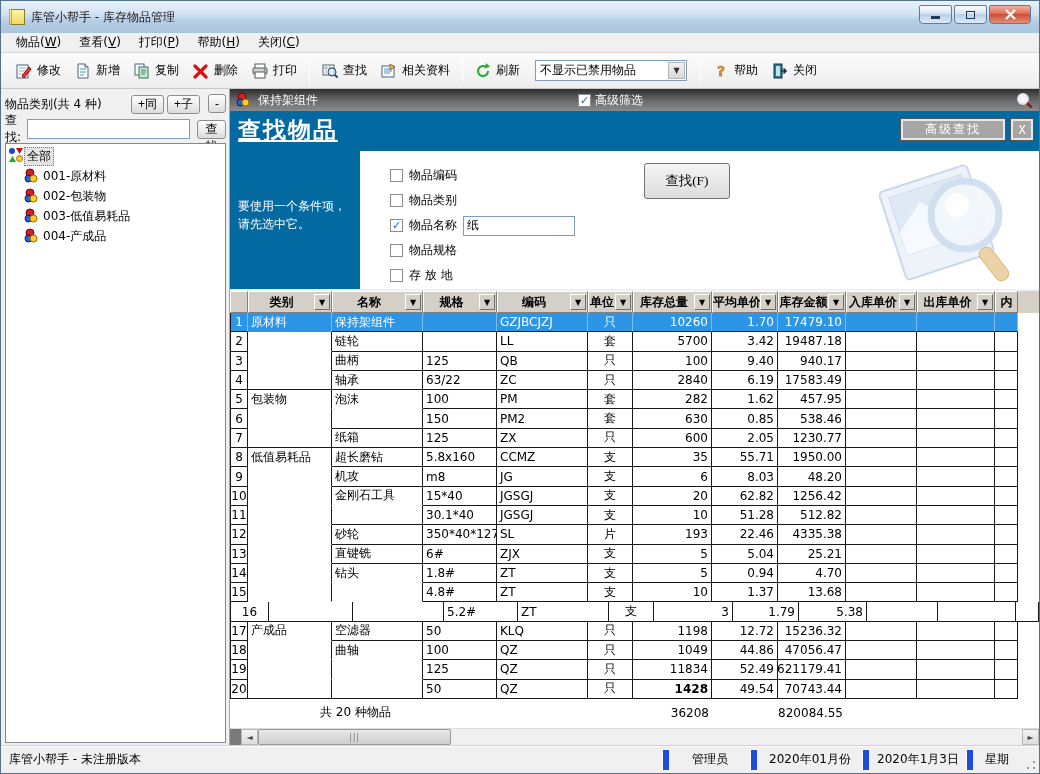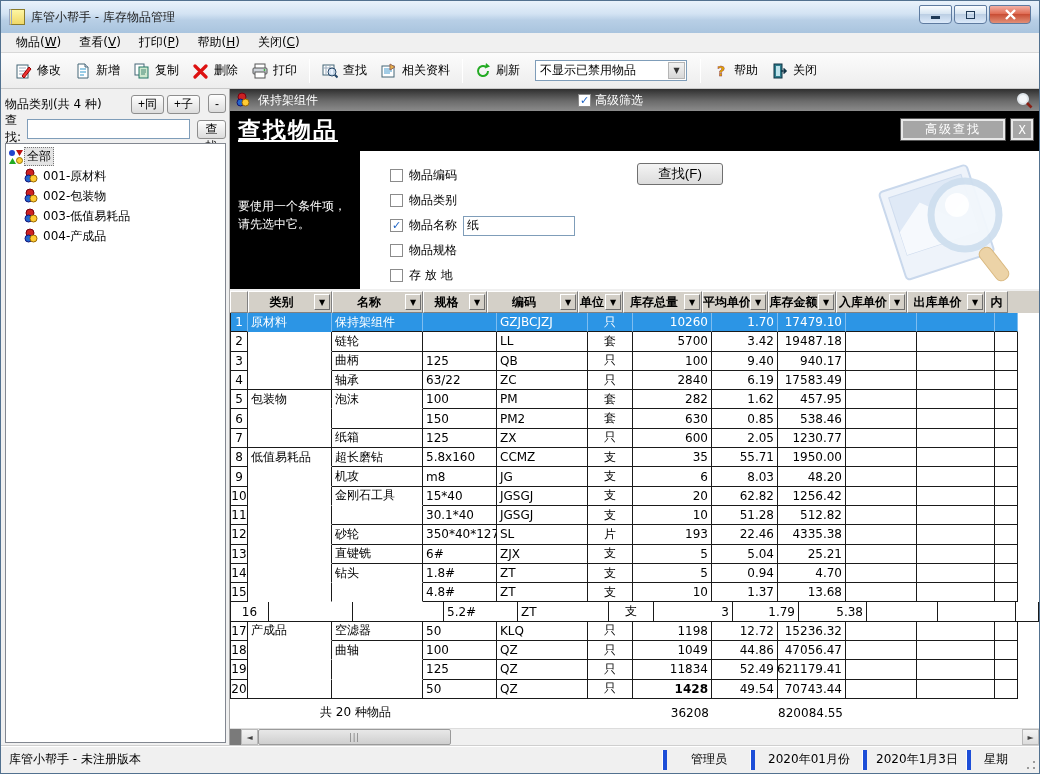--- a/index.html
+++ b/index.html
@@ -38,53 +38,53 @@
   
   .content { flex:1; display:flex; background:#f0f0f0; overflow:hidden; }
   .sidebar { width:241px; padding:4px 3px 2px 4px; display:flex; flex-direction:column; }
   .side-head { display:flex; align-items:center; height:22px; }
   .side-head-label { flex:1; font-size:12px; }
   .mini-btn { height:19px; padding:0 6px; margin-left:3px; border:1px solid #8e8e8e; border-radius:3px;
     background:linear-gradient(180deg,#fefefe,#dcdcdc); font-size:12px; }
   .side-search { display:flex; align-items:center; height:24px; margin:2px 0 2px; }
   .side-search input { flex:1; height:20px; border:1px solid #7f9db9; margin:0 4px; padding:0 3px; font-size:12px; }
   .tree { flex:1; background:#fff; border:1px solid #828790; overflow:hidden; padding:3px 2px; }
-  .tree-root { display:flex; align-items:center; height:19px; }
+  .tree-root { display:flex; align-items:flex-start; height:19px; }
   .tree-root .lbl { background:#e4e4e4; border:1px dotted #777; padding:0 2px; }
   .tree-item { display:flex; align-items:center; height:20px; padding-left:16px;
     background:
       linear-gradient(90deg, transparent 0 9px, #999 9px 10px, transparent 10px) ;
     background-size:2px 2px; background-repeat:repeat-y; background-position:0 0; }
   .tree-item .lbl { padding-left:3px; }
   .tree-icon { width:16px; height:16px; flex:none; }
   
   .main { flex:1; display:flex; flex-direction:column; border-left:1px solid #a8a8a8; }
   .darkbar { height:22px; background:linear-gradient(180deg,#2f2f2f,#6b6b6b 55%,#8b8b8b);
     color:#fff; display:flex; align-items:center; padding:0 6px; }
   .darkbar .bar-title { margin-left:6px; flex:none; }
   .darkbar .filter { margin-left:260px; display:flex; align-items:center; gap:4px; flex:1; }
   .chk { width:13px; height:13px; background:#fff; border:1px solid #8b8b8b; display:inline-flex;
     align-items:center; justify-content:center; font-size:11px; color:#1b62c4; font-weight:bold; line-height:1; }
   
-  .search-panel { height:178px; background:#000000; position:relative; }
+  .search-panel { height:178px; background:#0369a1; position:relative; }
   .sp-head { height:40px; display:flex; align-items:flex-start; }
   .sp-title { color:#fff; font-size:23px; font-weight:bold; text-decoration:underline; padding:4px 0 0 8px; letter-spacing:2px; }
   .sp-head-right { position:absolute; right:6px; top:8px; display:flex; gap:6px; }
   .adv-btn { min-width:104px; height:21px; border:2px solid #e8e8e8; outline:1px solid #555; color:#fff;
     background:#a6a6a6; display:flex; align-items:center; justify-content:center; letter-spacing:2px; }
   .x-btn { width:22px; height:21px; border:2px solid #e8e8e8; outline:1px solid #555; color:#fff;
     background:#a6a6a6; display:flex; align-items:center; justify-content:center; font-family:"DejaVu Sans Mono",monospace; }
   .sp-body { position:absolute; left:0; top:40px; right:0; bottom:0; display:flex; }
   .sp-hint { width:130px; color:#fff; padding:46px 6px 0 8px; line-height:1.5; }
   .sp-white { flex:1; background:#fff; position:relative; padding:12px 0 0 30px; }
   .cond-row { display:flex; align-items:center; height:25px; gap:6px; }
   .cond-row input[type=text] { width:112px; height:20px; border:1px solid #7f9db9; padding:0 3px; font-size:12px; }
-  .find-btn { position:absolute; left:277px; top:12px; width:86px; height:22px;
+  .find-btn { position:absolute; left:284px; top:12px; width:86px; height:36px;
     background:linear-gradient(180deg,#f4f4f4,#dcdcdc); border:1px solid #707070; border-radius:3px;
-    display:flex; align-items:center; justify-content:center; }
+    display:flex; align-items:center; justify-content:center;font-family:Liberation Serif, serif; }
   .photo { position:absolute; right:18px; top:2px; }
   
   .table-wrap { flex:1; background:#fff; display:flex; flex-direction:column; margin-top:2px; overflow:hidden; }
   .thead { display:flex; height:22px; background:#d4d0c8; flex:none; }
   .th { border-top:1px solid #fff; border-left:1px solid #fff; border-right:1px solid #808080;
     border-bottom:1px solid #808080; display:flex; align-items:center; font-weight:bold;
     overflow:hidden; white-space:nowrap; }
   .th .t { flex:1; text-align:center; overflow:hidden; }
   .th .arrow { width:16px; height:16px; flex:none; margin-right:1px; background:#d4d0c8;
     border:1px solid; border-color:#fff #6e6e6e #6e6e6e #fff; font-size:8px; color:#000;
@@ -103,21 +103,21 @@
   .hs-corner { width:11px; background:#7a7a7a; }
   .hs-btn { width:17px; background:linear-gradient(180deg,#f4f4f4,#dcdcdc); border:1px solid #b9b9b9;
     display:flex; align-items:center; justify-content:center; font-size:8px; color:#444; }
   .hs-thumb { width:193px; background:linear-gradient(180deg,#e8e8e8,#cfcfcf); border:1px solid #9a9a9a; border-radius:2px;
     display:flex; align-items:center; justify-content:center; color:#777; font-size:8px; letter-spacing:1px; }
   .hs-track { flex:1; }
   
   .statusbar { height:28px; background:#f0f0f0; border-top:1px solid #cfcfcf; box-shadow:inset 0 1px 0 #fff;
     display:flex; align-items:center; }
   .sb-left { flex:1; padding-left:8px; }
-  .sb-cell { border-left:4px solid #1d4ed8; box-shadow:-1px 0 0 #fff; height:20px;
+  .sb-cell { border-left:6px solid #1d4ed8; box-shadow:-1px 0 0 #fff; height:20px;
     display:flex; align-items:center; justify-content:center; }
   .grip { width:12px; height:12px; margin:10px 2px 0 4px;
     background:
       radial-gradient(circle at 9px 3px,#9a9a9a 1.2px,transparent 1.5px),
       radial-gradient(circle at 9px 9px,#9a9a9a 1.2px,transparent 1.5px),
       radial-gradient(circle at 3px 9px,#9a9a9a 1.2px,transparent 1.5px); }
   svg { display:block; }
 </style>
 </head>
 <body>
@@ -406,21 +406,21 @@
               <span class="t"></span>
             </div>
             <div class="th" style="width: 84px;">
               <span class="t">类别</span>
               <span class="arrow">▼</span>
             </div>
             <div class="th" style="width: 91px;">
               <span class="t">名称</span>
               <span class="arrow">▼</span>
             </div>
-            <div class="th" style="width: 64px;">
+            <div class="th" style="width: 74px;">
               <span class="t">规格</span>
               <span class="arrow">▼</span>
             </div>
             <div class="th" style="width: 91px;">
               <span class="t">编码</span>
               <span class="arrow">▼</span>
             </div>
             <div class="th" style="width: 45px;">
               <span class="t">单位</span>
               <span class="arrow">▼</span>

